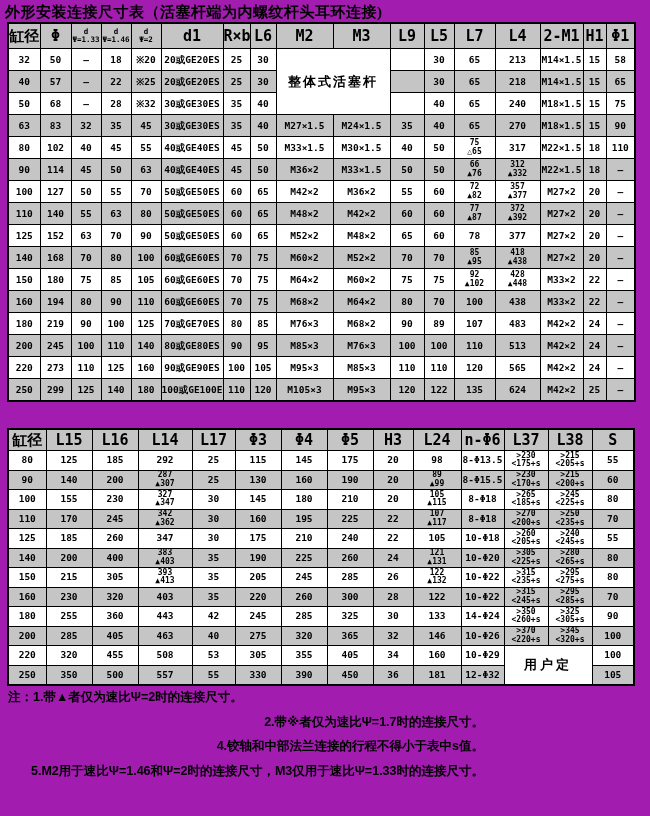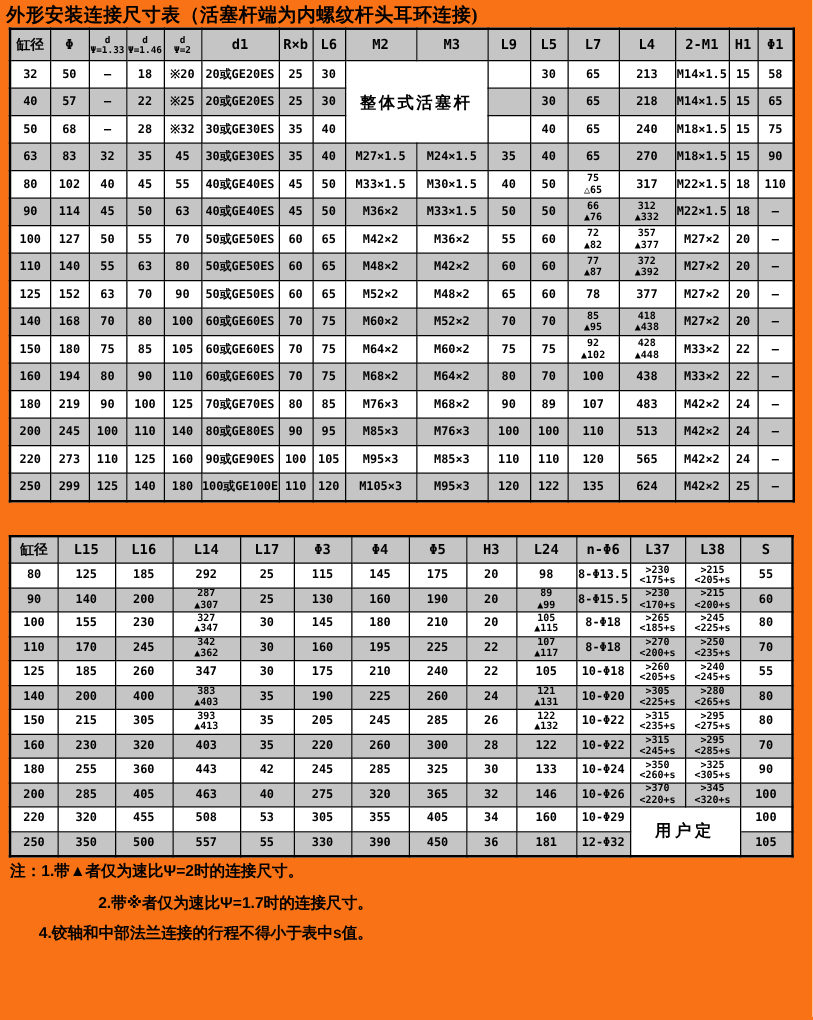--- a/index.html
+++ b/index.html
@@ -1,27 +1,27 @@
 <!DOCTYPE html>
 <html><head>
 <meta charset="utf-8">
 <style>
   html,body{margin:0;padding:0;background:#fff;}
-  #page{position:relative;width:650px;height:816px;background:#f97316;overflow:hidden;
+  #page{position:relative;width:650px;height:816px;background:#a21caf;overflow:hidden;
         font-family:"DejaVu Sans Mono","Liberation Sans",sans-serif;color:#000;}
   .title{position:absolute;left:5px;top:3px;font-family:"Liberation Serif","DejaVu Serif",serif;
          font-weight:bold;font-size:15px;letter-spacing:0.5px;white-space:nowrap;}
   table{border-collapse:collapse;table-layout:fixed;position:absolute;left:7px;
         border:2px solid #000;background:#fff;}
   #table1{top:22px;width:625px;}
   #table2{top:428px;width:626px;}
   th,td{border:1.5px solid #000;text-align:center;vertical-align:middle;padding:0;
         white-space:pre-line;word-break:keep-all;overflow:hidden;
         font-family:"DejaVu Sans Mono",monospace;font-weight:bold;}
-  th{background:#c5c5c5;font-size:11px;height:24px;line-height:10px;}
+  th{background:#c5c5c5;font-size:15px;height:24px;line-height:10px;}
   #table2 th{height:20px;}
   td{font-size:9.5px;height:21px;line-height:10px;}
   #table2 td{height:18.5px;}
   tr.shaded td{background:#c5c5c5;}
   td.two{font-size:8px;line-height:8.5px;}
   td.merge-cell{background:#ffffff !important;font-size:13px;letter-spacing:2px;
                 font-family:"Liberation Sans",sans-serif;}
   td.user-cell{background:#ffffff !important;font-size:13px;letter-spacing:3px;
                font-family:Liberation Serif, serif;}
   th.small-h{font-size:7.5px;line-height:8px;}
@@ -588,21 +588,21 @@
           <td>180</td>
           <td>255</td>
           <td>360</td>
           <td>443</td>
           <td>42</td>
           <td>245</td>
           <td>285</td>
           <td>325</td>
           <td>30</td>
           <td>133</td>
-          <td>10-Φ24</td>
+          <td>14-Φ24</td>
           <td class="two">&gt;350
 &lt;260+s</td>
           <td class="two">&gt;325
 &lt;305+s</td>
           <td>90</td>
         </tr>
         <tr class="shaded">
           <td>200</td>
           <td>285</td>
           <td>405</td>
@@ -649,14 +649,15 @@
           <td>12-Φ32</td>
           <td>105</td>
         </tr>
       </tbody>
     </table>
 
   <div class="notes">
     <div class="note">注：1.带▲者仅为速比Ψ=2时的连接尺寸。</div>
     <div class="note">2.带※者仅为速比Ψ=1.7时的连接尺寸。</div>
     <div class="note">4.铰轴和中部法兰连接的行程不得小于表中s值。</div>
+    <div class="note">5.M2用于速比Ψ=1.46和Ψ=2时的连接尺寸，M3仅用于速比Ψ=1.33时的连接尺寸。</div>
   </div>
 </div>
 
 </body></html>

